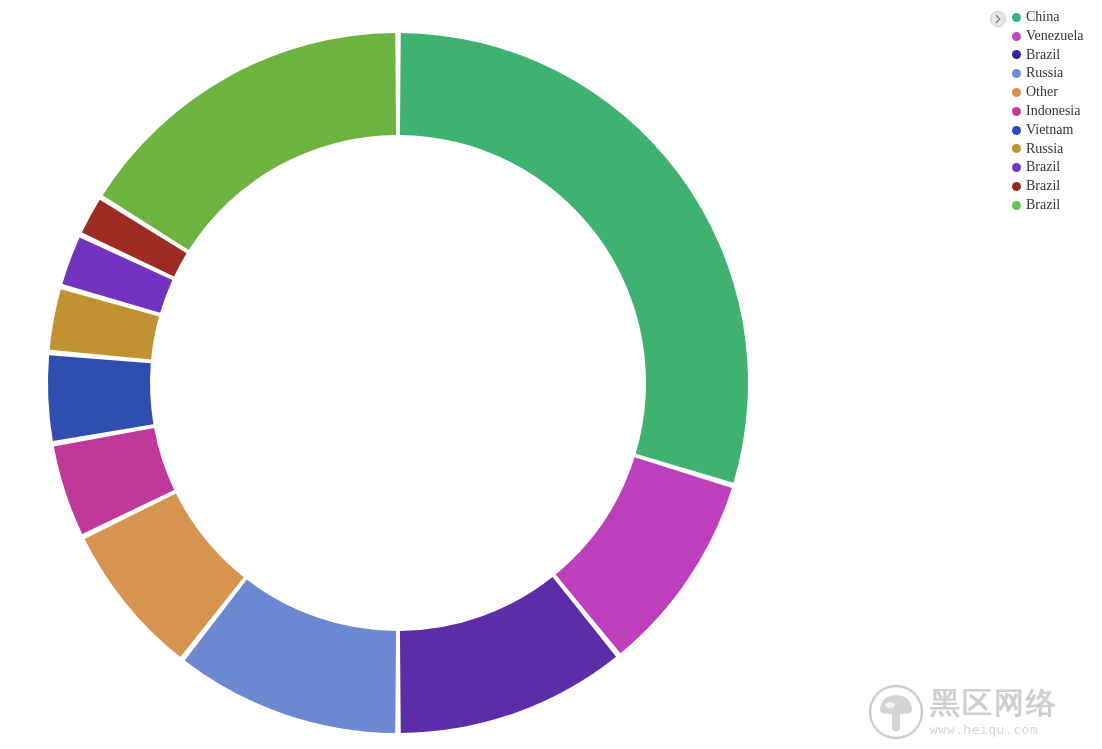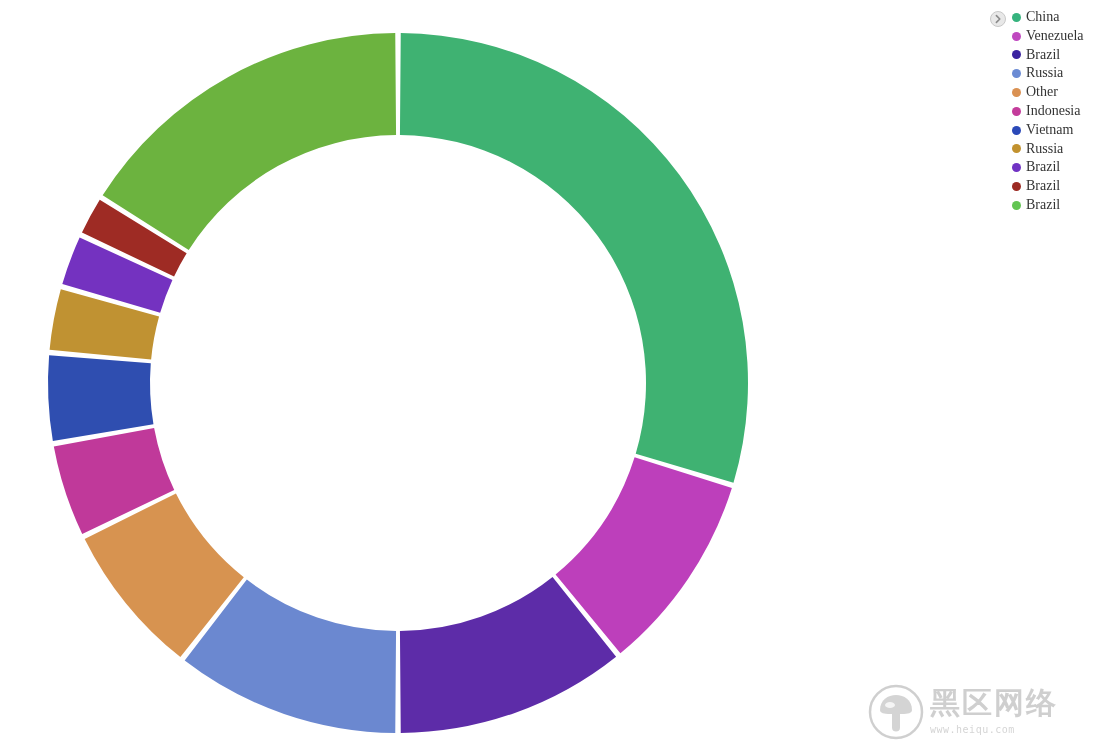--- a/index.html
+++ b/index.html
@@ -113,21 +113,21 @@
   }
   #watermark-cn {
     font-size: 30px;
     letter-spacing: 2px;
     color: #8f8f8f;
     font-family: "DejaVu Sans", sans-serif;
     font-weight: bold;
     line-height: 34px;
   }
   #watermark-url {
-    font-size: 10px;
+    font-size: 13px;
     color: #9a9a9a;
     font-family: "DejaVu Sans Mono", monospace;
     line-height: 20px;
     letter-spacing: 0.5px;
   }
 </style>
 </head>
 <body>
 
 <div id="chart-root">

